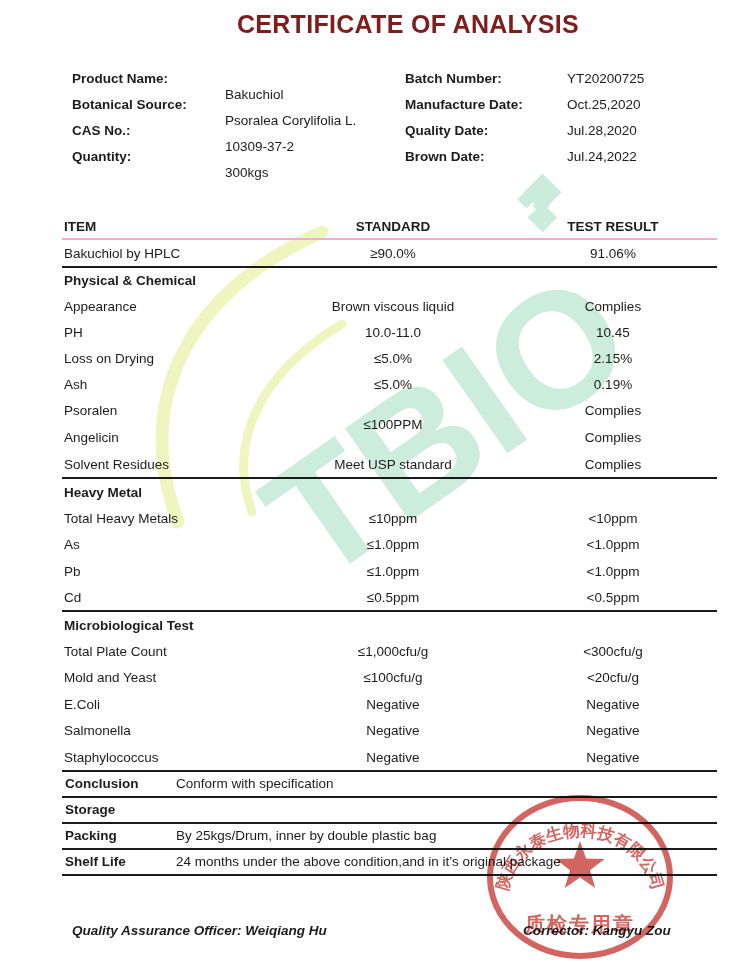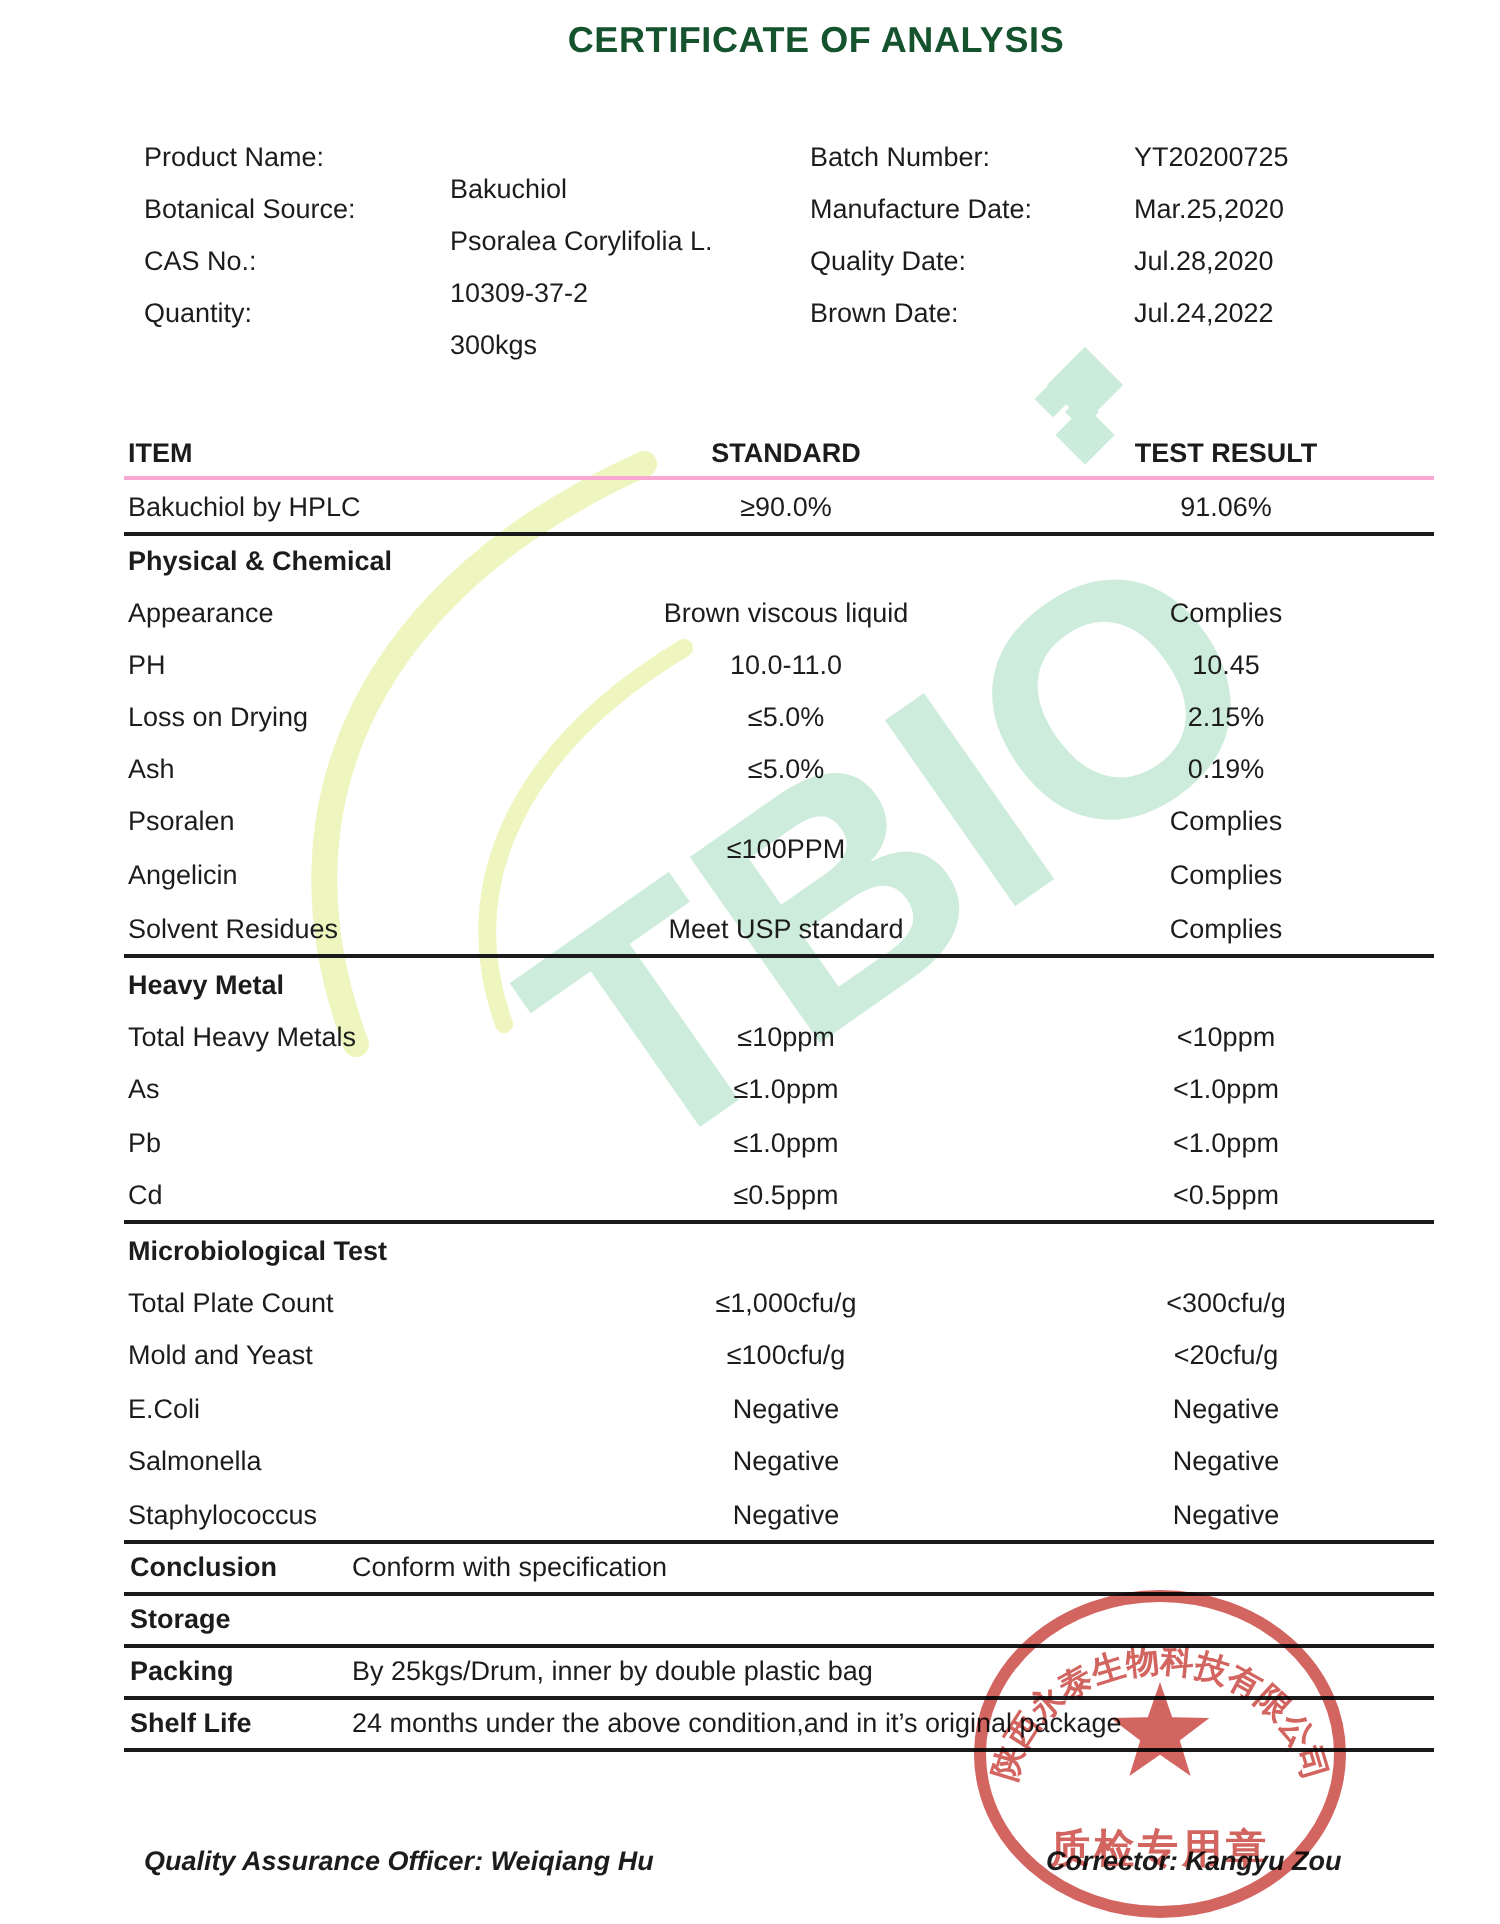--- a/index.html
+++ b/index.html
@@ -6,28 +6,28 @@
   .page{
     position:relative;width:750px;height:962px;background:#ffffff;
     font-family:"Liberation Sans",sans-serif;color:#1c1c1c;overflow:hidden;
   }
   .layer-content{position:absolute;inset:0;z-index:1;}
   .layer-watermark{position:absolute;inset:0;z-index:0;pointer-events:none;}
   .layer-stamp{position:absolute;z-index:2;pointer-events:none;}
 
   .doc-title{
     position:absolute;top:10px;left:66px;right:0;text-align:center;
-    font-size:18px;font-weight:bold;letter-spacing:.3px;color:#14532d;
+    font-size:25px;font-weight:bold;letter-spacing:.3px;color:#7f1d1d;
   }
 
   
   .info{position:absolute;top:66px;left:0;width:750px;}
   .irow{position:relative;height:26px;}
   .irow span{position:absolute;line-height:26px;font-size:13.5px;white-space:nowrap;}
-  .ilabel{font-weight:normal;}
+  .ilabel{font-weight:bold;}
   .l1{left:72px;} .v1{left:225px;margin-top:16px;} .l2{left:405px;} .v2{left:567px;}
 
   
   .spec-table{position:absolute;top:214px;left:62px;width:655px;font-size:13.5px;}
   .trow{display:grid;grid-template-columns:215px 232px 208px;align-items:center;}
   .c-item{text-align:left;padding-left:2px;}
   .c-std,.c-res{text-align:center;}
   .thead{height:24px;font-weight:bold;border-bottom:2px solid #f9a8d4;}
   .assay{height:26px;border-bottom:2px solid #1a1a1a;}
   .sect{height:25px;display:flex;align-items:center;font-weight:bold;padding-left:2px;}
@@ -81,21 +81,21 @@
       <div class="irow">
         <span class="ilabel l1">Product Name:</span>
         <span class="v1">Bakuchiol</span>
         <span class="ilabel l2">Batch Number:</span>
         <span class="v2">YT20200725</span>
       </div>
       <div class="irow">
         <span class="ilabel l1">Botanical Source:</span>
         <span class="v1">Psoralea Corylifolia L.</span>
         <span class="ilabel l2">Manufacture Date:</span>
-        <span class="v2">Mar.25,2020</span>
+        <span class="v2">Oct.25,2020</span>
       </div>
       <div class="irow">
         <span class="ilabel l1">CAS No.:</span>
         <span class="v1">10309-37-2</span>
         <span class="ilabel l2">Quality Date:</span>
         <span class="v2">Jul.28,2020</span>
       </div>
       <div class="irow">
         <span class="ilabel l1">Quantity:</span>
         <span class="v1">300kgs</span>

